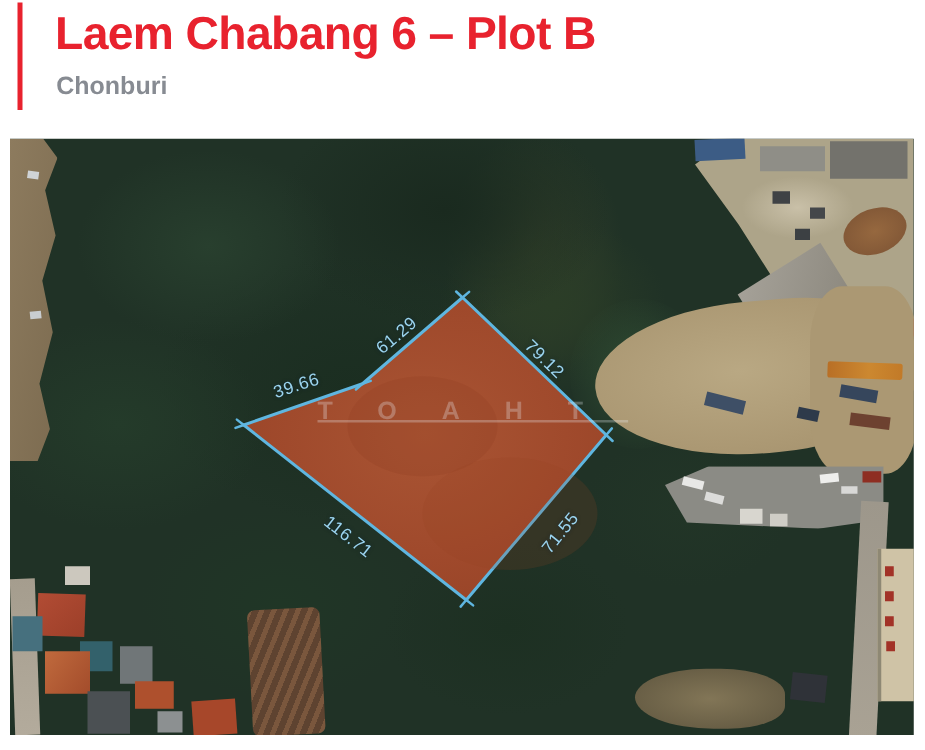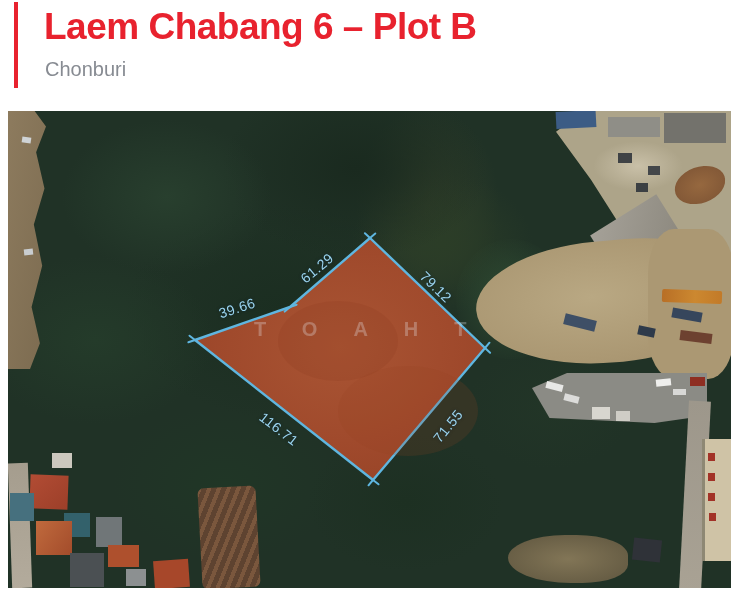--- a/index.html
+++ b/index.html
@@ -12,21 +12,21 @@
     width:740px;height:600px;position:relative;overflow:hidden;
     background:#ffffff;font-family:"Liberation Sans",sans-serif;
   }
   .accent-bar{position:absolute;left:14px;top:2px;width:4px;height:86px;background:var(--accent);}
   .page-title{
     position:absolute;left:44px;top:6px;margin:0;
     font-size:37px;font-weight:700;color:var(--accent);letter-spacing:-0.5px;white-space:nowrap;
   }
   .page-subtitle{
     position:absolute;left:45px;top:58px;
-    font-size:20px;font-weight:400;color:var(--subtitle);
+    font-size:20px;font-weight:700;color:var(--subtitle);
   }
   .map{
     position:absolute;left:8px;top:111px;width:723px;height:477px;overflow:hidden;
     background-color:#203226;
     background-image:
       radial-gradient(150px 110px at 22% 18%, #283f2e, transparent 70%),
       radial-gradient(190px 130px at 48% 12%, #1a2a1f, transparent 70%),
       radial-gradient(130px 100px at 60% 28%, #2b3d27, transparent 70%),
       radial-gradient(100px 140px at 58% 20%, #33402a, transparent 72%),
       radial-gradient(170px 120px at 12% 48%, #243b2a, transparent 70%),
@@ -44,21 +44,21 @@
     text-shadow:0 0 3px rgba(0,30,60,.55);white-space:nowrap;letter-spacing:.5px;
   }
   .plot-text{
     position:absolute;left:248px;top:212px;z-index:5;
     font-size:21px;line-height:25px;font-weight:600;color:var(--plot_label);
     text-shadow:0 0 3px rgba(255,255,255,0.28);white-space:nowrap;letter-spacing:.3px;
   }
   .watermark{
     position:absolute;left:246px;top:207px;z-index:4;
     font-size:20px;font-weight:600;letter-spacing:36px;
-    color:rgba(238,244,250,0.28);white-space:nowrap;
+    color:rgba(238,244,250,0.28);white-space:nowrap;text-decoration:underline;
   }
 </style>
 </head>
 <body>
 
 <div class="accent-bar"></div>
 <h1 class="page-title">Laem Chabang 6 – Plot B</h1>
 <div class="page-subtitle">Chonburi</div>
 
 <div class="map">

